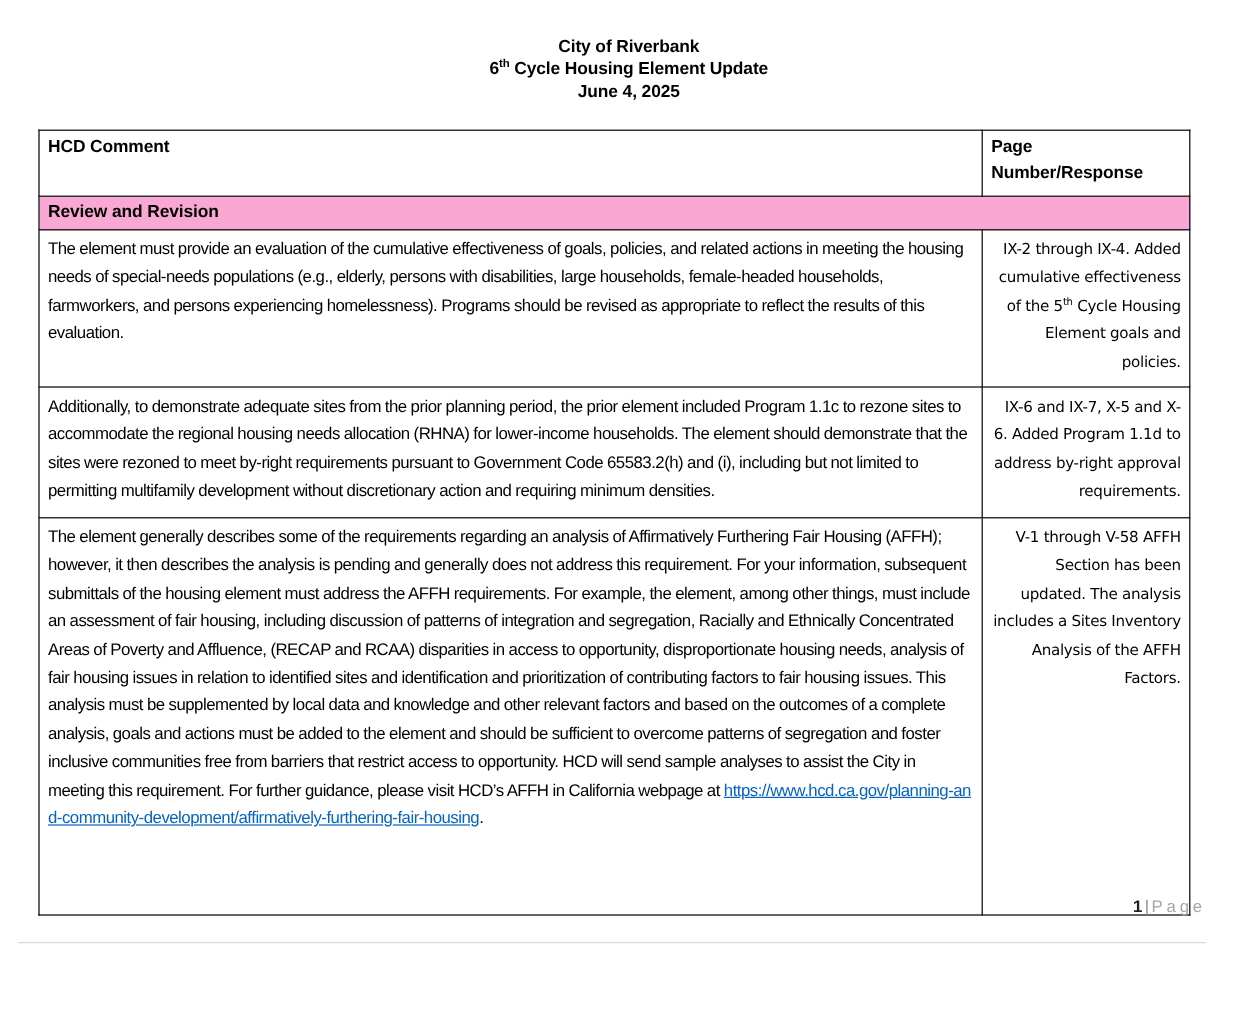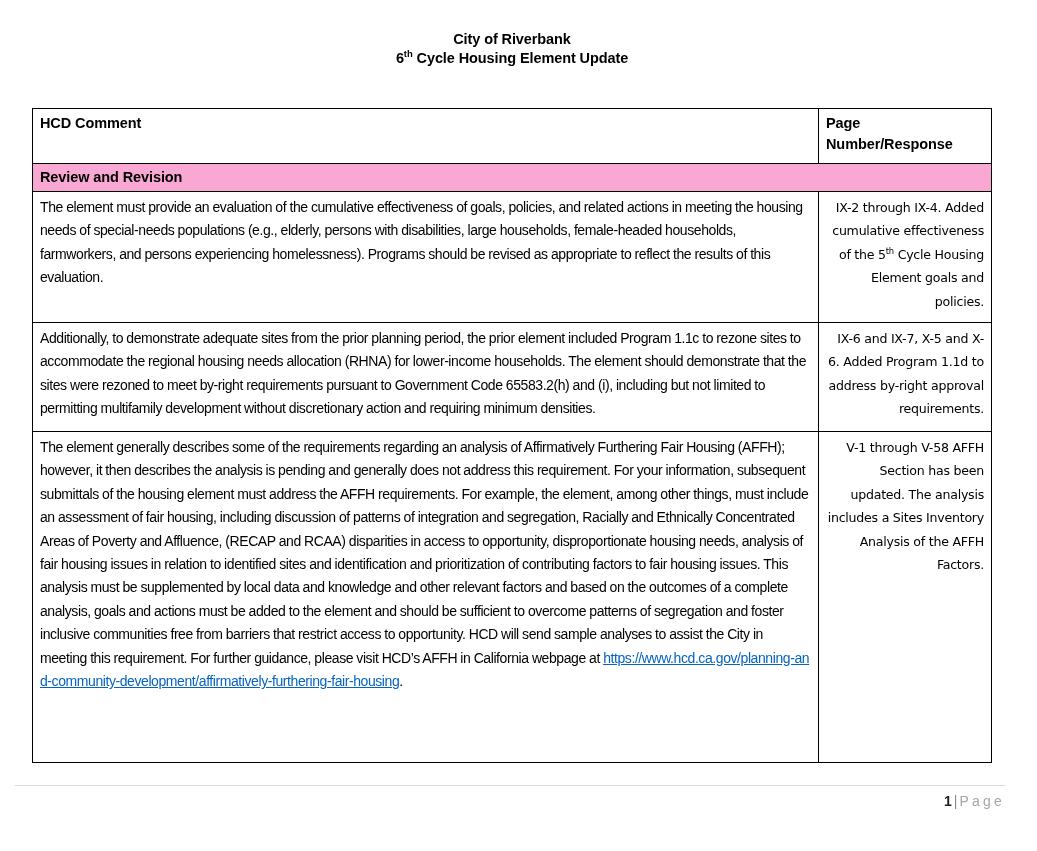--- a/index.html
+++ b/index.html
@@ -18,21 +18,21 @@
   .page {
     position: relative;
     width: 1037px;
     height: 851px;
     background: #ffffff;
   }
 
   
   .doc-heading {
     position: absolute;
-    left: 32px;
+    left: 44px;
     top: 30px;
     width: 960px;
     text-align: center;
   }
   .doc-heading .hline {
     font-weight: bold;
     font-size: 14.5px;
     line-height: 19px;
     letter-spacing: -0.1px;
     white-space: nowrap;
@@ -122,21 +122,21 @@
     position: absolute;
     left: 15px;
     top: 785px;
     width: 990px;
     height: 1px;
     background: #D9D9D9;
   }
   .footer-text {
     position: absolute;
     right: 32px;
-    top: 791px;
+    top: 745px;
     font-size: 14px;
     line-height: 20px;
     white-space: nowrap;
   }
   .footer-text .pagenum {
     font-weight: bold;
     color: #1F1F1F;
   }
   .footer-text .sep {
     color: #8C8C8C;
@@ -148,20 +148,21 @@
   }
 </style>
 </head>
 <body>
 
 <div class="page">
 
   <div class="doc-heading">
     <div class="hline">City of Riverbank</div>
     <div class="hline"><span>6</span><sup>th</sup><span> Cycle Housing Element Update</span></div>
+    <div class="hline">June 4, 2025</div>
   </div>
 
   <table class="matrix">
     <colgroup>
       <col class="c-comment">
       <col class="c-resp">
     </colgroup>
     <tbody>
 
       <tr class="hdr">

